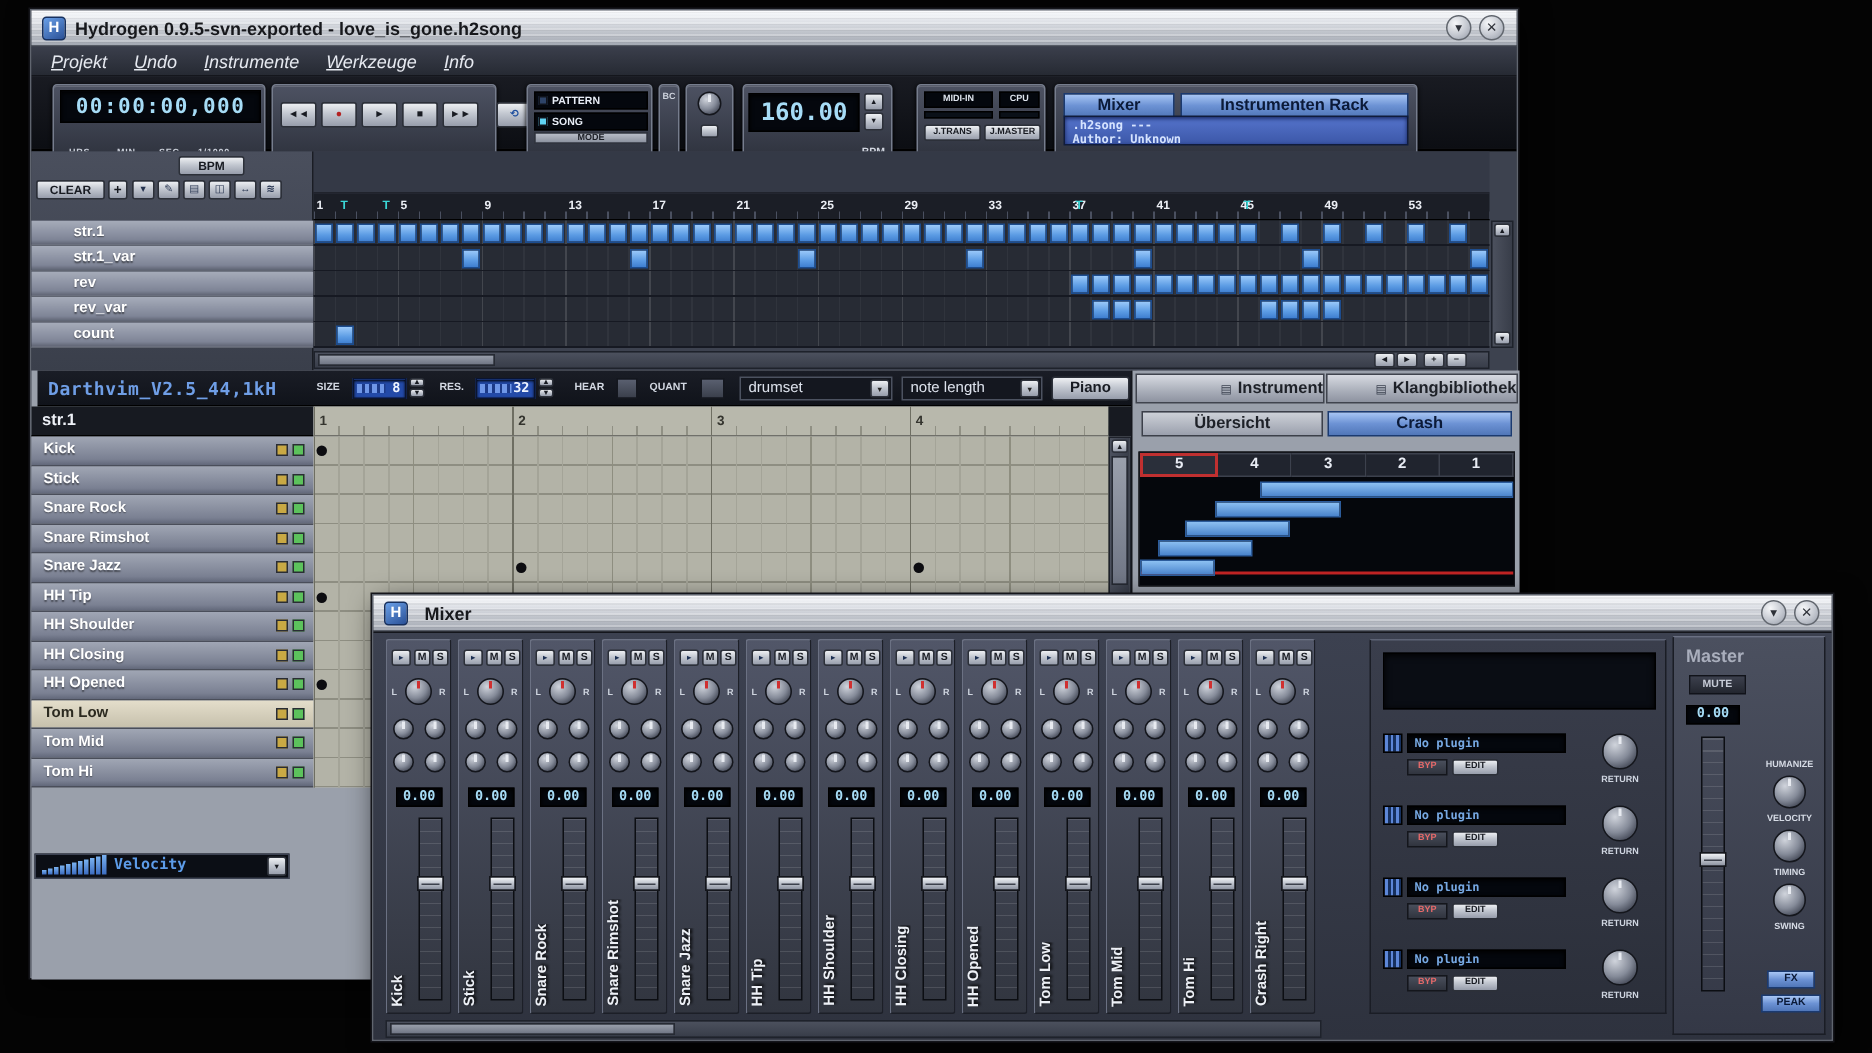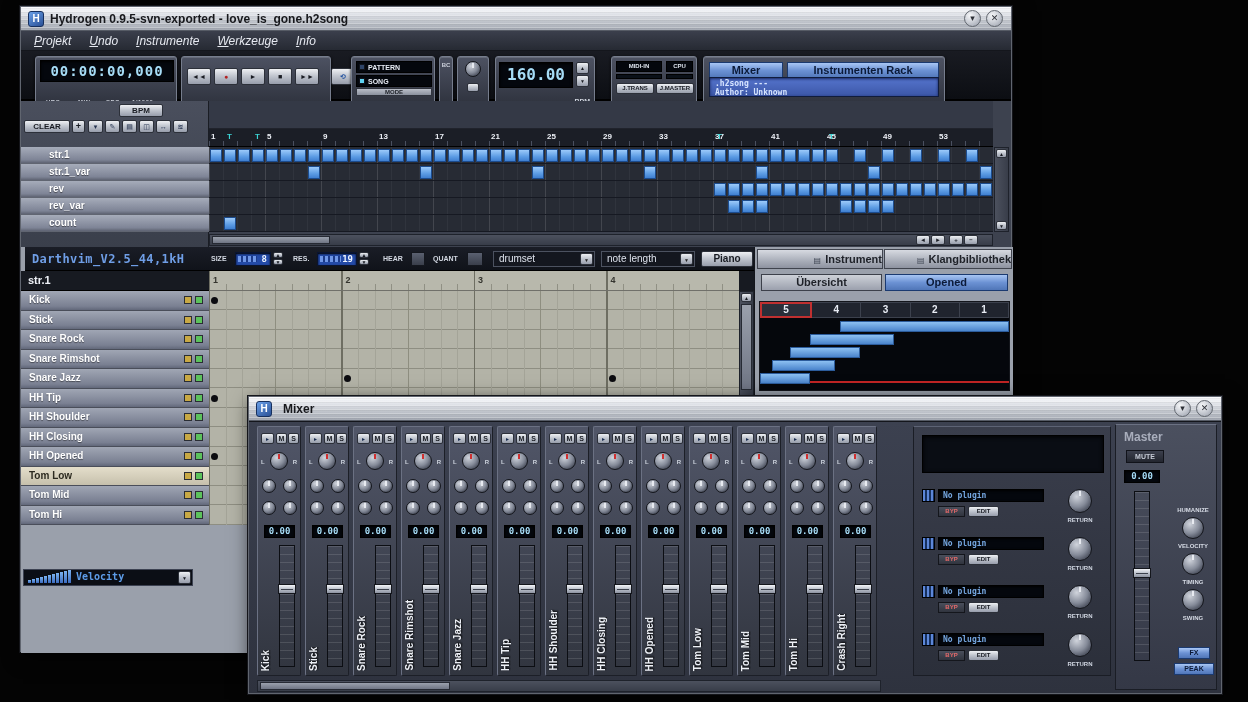--- a/index.html
+++ b/index.html
@@ -475,21 +475,21 @@
     <div id="pattern-editor">
       <div id="pe-header">
         <div id="pe-title">Darthvim_V2.5_44,1kH</div>
         <span class="pelabel" style="left:186px;">SIZE</span>
         <div class="lcdblue" style="left:210px;width:36px;">8</div>
         <div class="spincol" style="left:248px;top:5px;">
           <div class="spin b3" style="width:10px;height:6px;line-height:5px;">▲</div>
           <div class="spin b3" style="width:10px;height:6px;line-height:5px;">▼</div>
         </div>
         <span class="pelabel" style="left:268px;">RES.</span>
-        <div class="lcdblue" style="left:292px;width:40px;">19</div>
+        <div class="lcdblue" style="left:292px;width:40px;">32</div>
         <div class="spincol" style="left:334px;top:5px;">
           <div class="spin b3" style="width:10px;height:6px;line-height:5px;">▲</div>
           <div class="spin b3" style="width:10px;height:6px;line-height:5px;">▼</div>
         </div>
         <span class="pelabel" style="left:358px;">HEAR</span>
         <div class="dbtn" style="left:386px;width:14px;"></div>
         <span class="pelabel" style="left:408px;">QUANT</span>
         <div class="dbtn" style="left:442px;width:16px;"></div>
         <div class="dd" style="left:468px;width:102px;">
           <span>drumset</span>
@@ -627,21 +627,21 @@
     </div>
 
     <div id="sound-library">
       <div class="sltab" style="left:2px;width:126px;">
         <span class="tabicon">▤</span><span>Instrument</span>
       </div>
       <div class="sltab" style="left:129px;width:128px;">
         <span class="tabicon">▤</span><span>Klangbibliothek</span>
       </div>
       <div id="view-overview">Übersicht</div>
-      <div class="bblue" id="view-layer">Opened</div>
+      <div class="bblue" id="view-layer">Crash</div>
       <div id="layer-box">
         <div id="layer-cells">
             <div class="lcell lsel">5</div>
             <div class="lcell">4</div>
             <div class="lcell">3</div>
             <div class="lcell">2</div>
             <div class="lcell">1</div>
           </div>
         <div id="layer-bars">
           <div id="layer-redline"></div>

